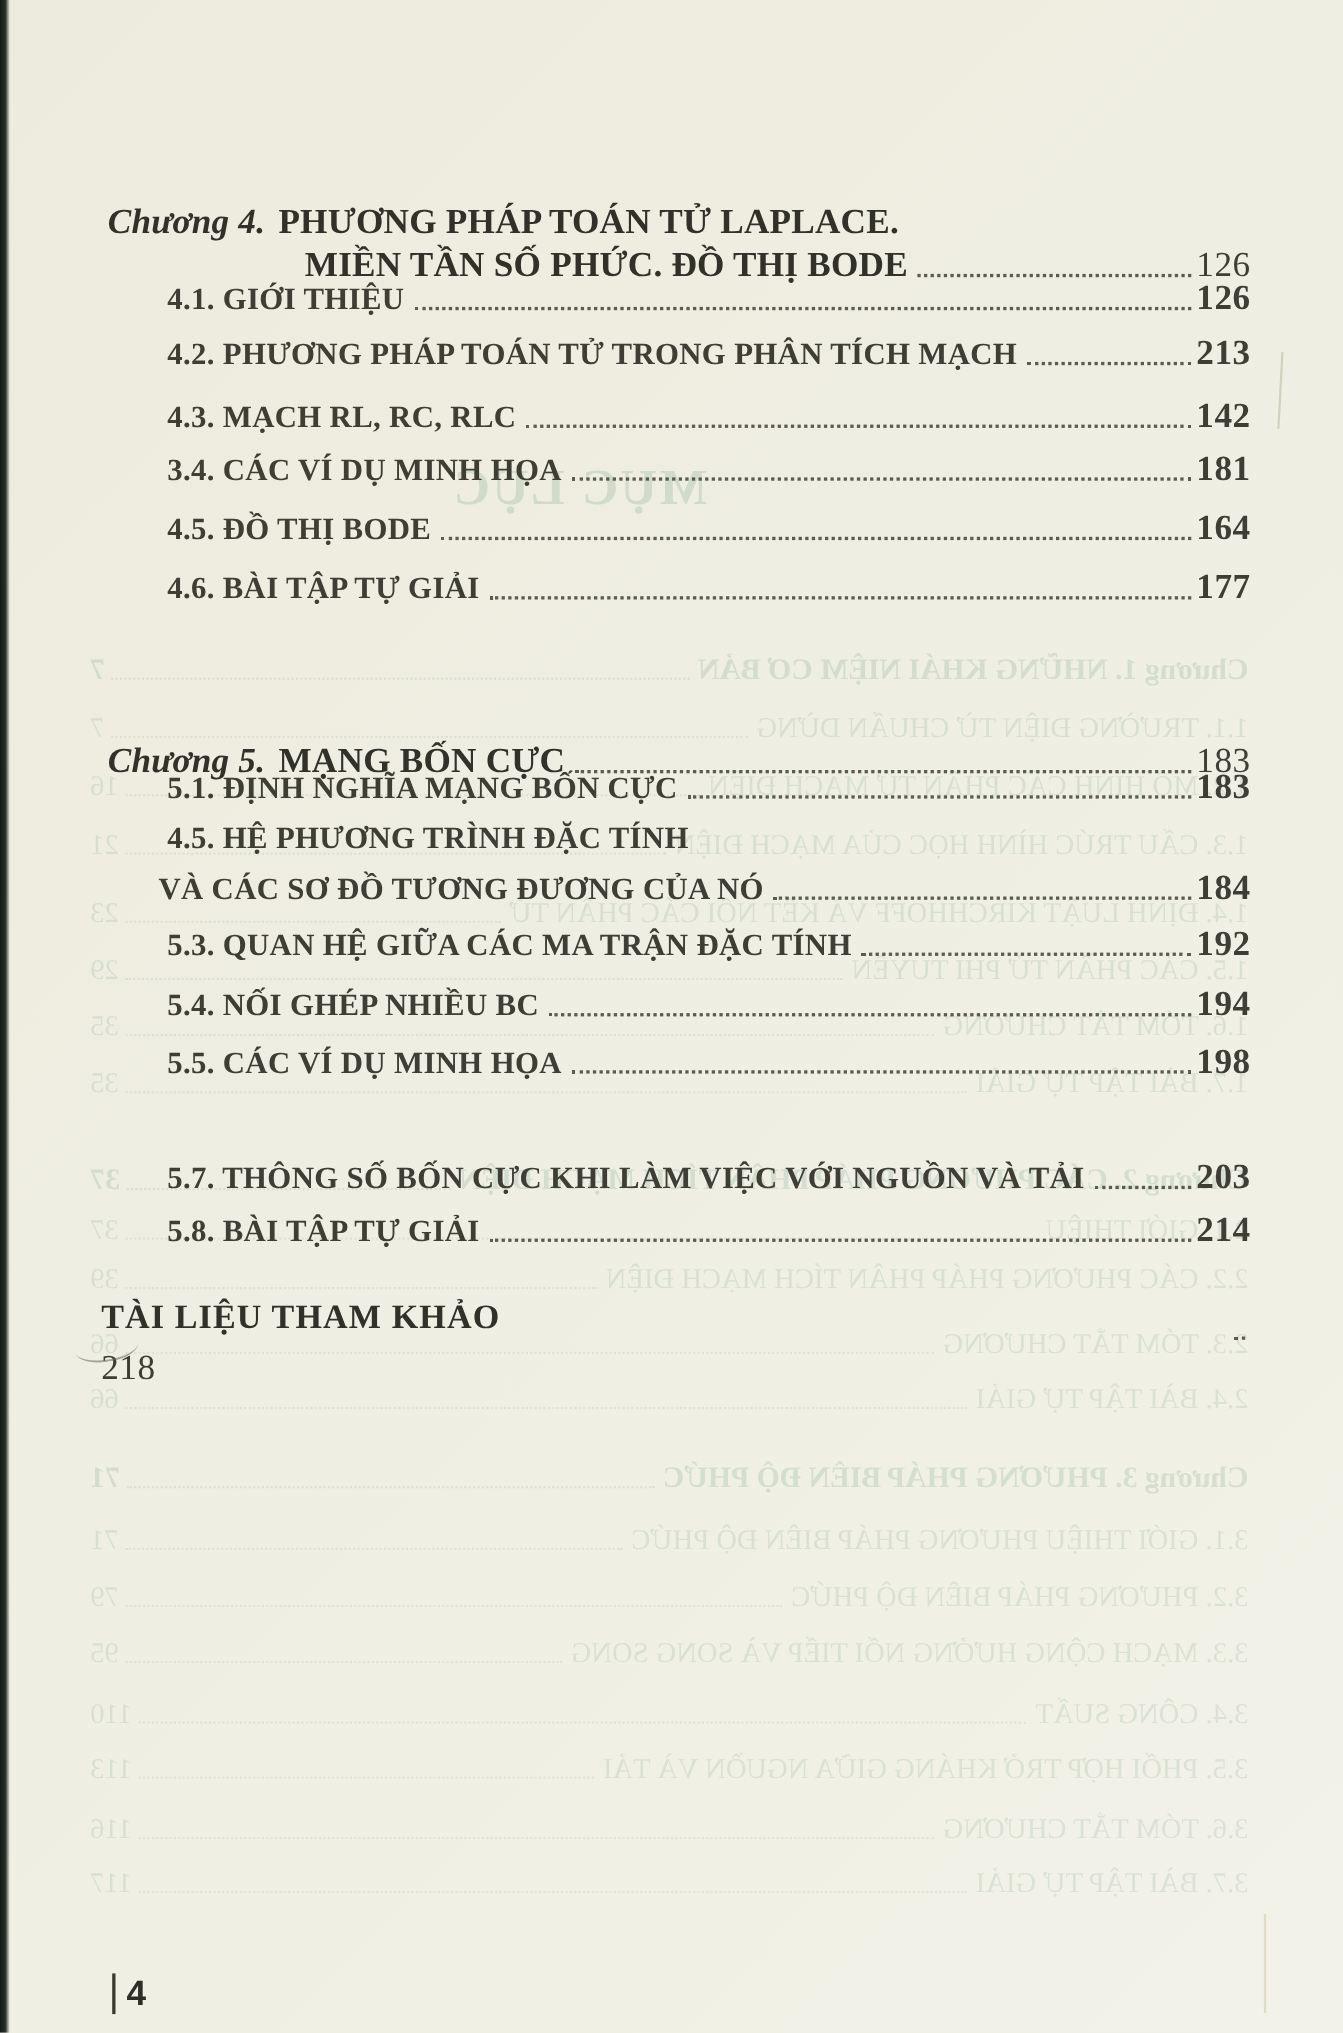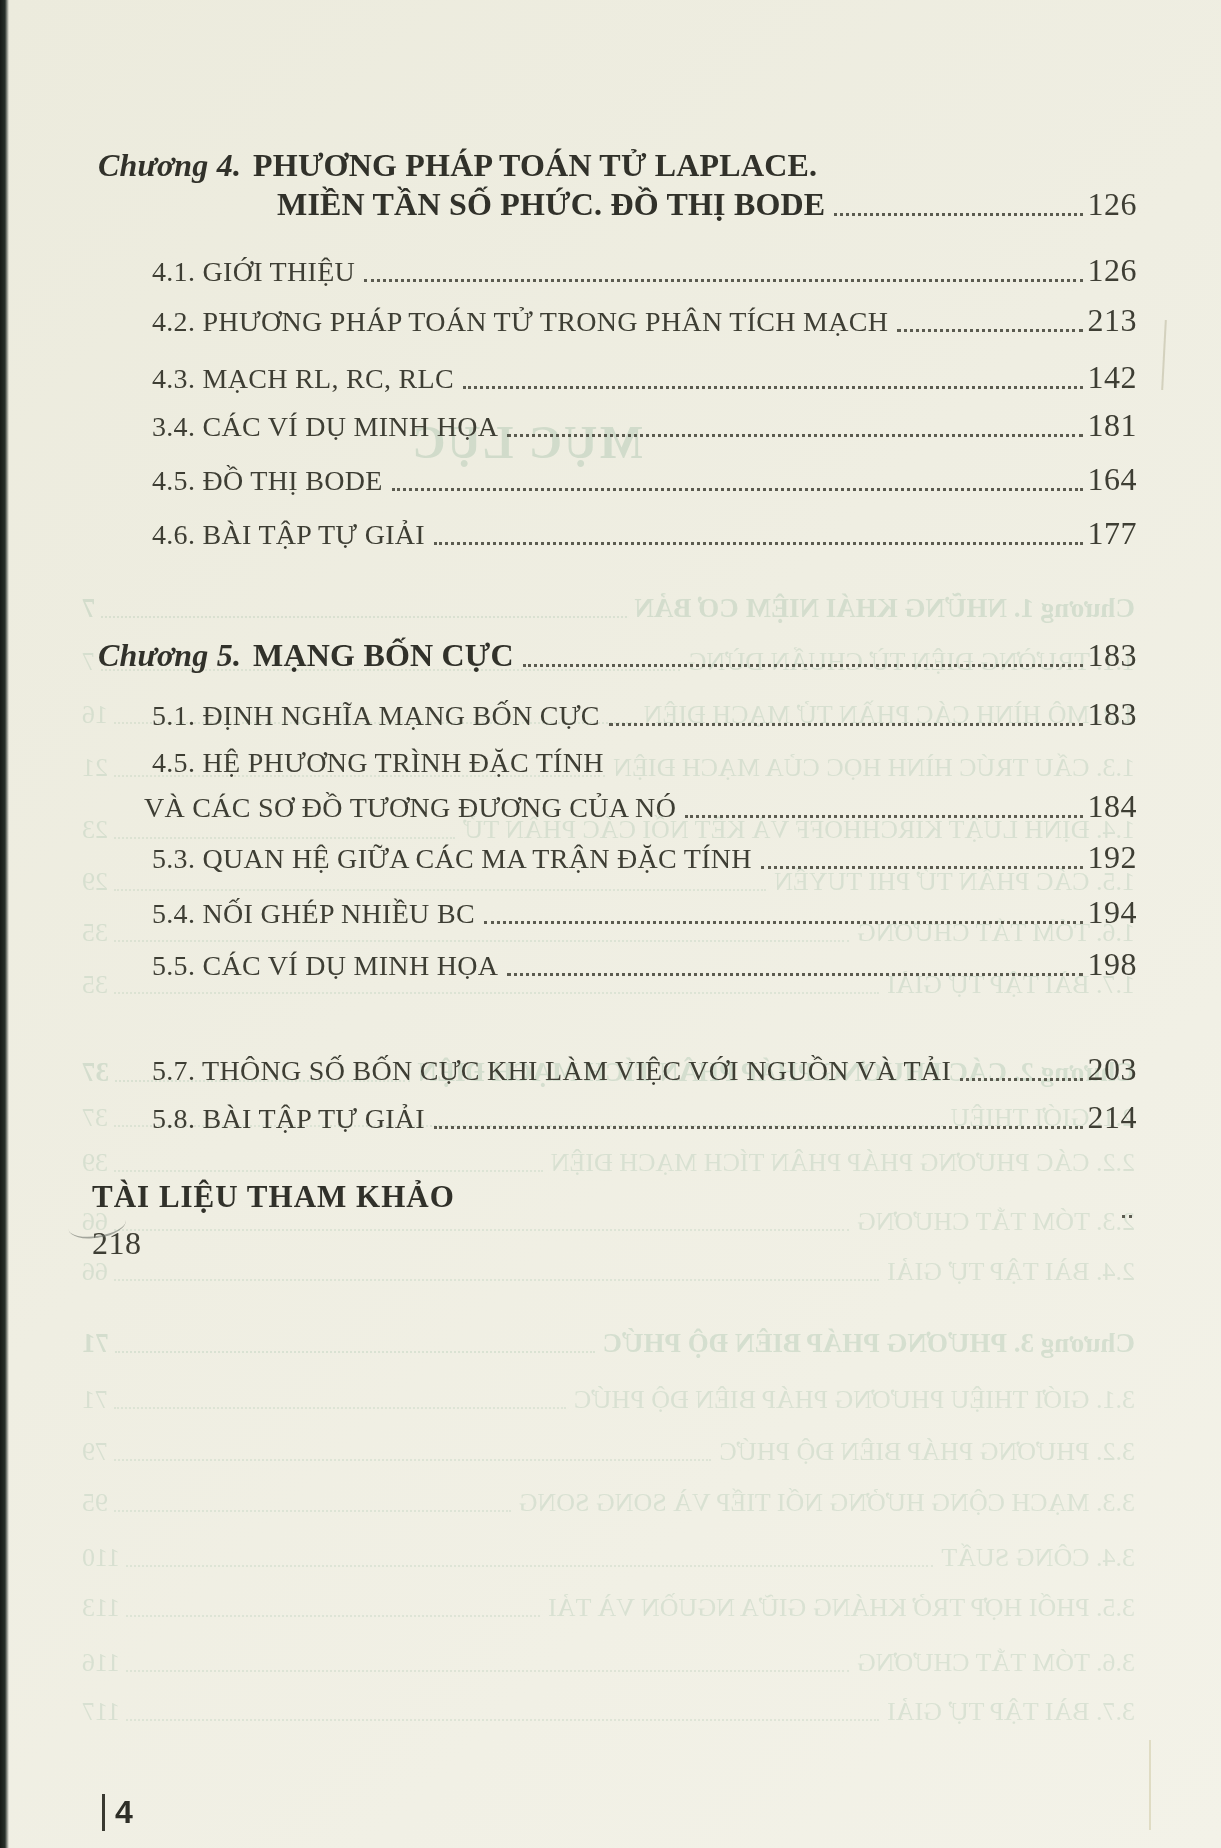--- a/index.html
+++ b/index.html
@@ -52,28 +52,28 @@
   .bleed-row .leader{
     flex:1;min-width:12px;border-bottom:2.5px dotted currentColor;
     align-self:flex-end;margin:0 6px 6px 8px;opacity:.8;
   }
 
   
   .toc-layer{position:absolute;inset:0;z-index:2;}
   .row{
     position:absolute;right:84px;
     display:flex;align-items:baseline;white-space:nowrap;
-    font-size:28px;color:var(--ink);letter-spacing:.3px;
+    font-size:28px;color:var(--ink);letter-spacing:.3px;font-weight:bold;
   }
   .row .leader{
     flex:1;min-width:10px;border-bottom:3px dotted #4c4c41;
     align-self:flex-end;margin:0 5px 7px 9px;opacity:.9;
   }
   .row .pg{font-size:32px;letter-spacing:.5px;}
-  .row.chapter{font-size:32px;font-weight:bold;color:var(--ink-strong);letter-spacing:.2px;}
+  .row.chapter{font-size:32px;font-weight:bold;color:var(--ink-strong);letter-spacing:.2px;margin-top:36px;}
   .row.chapter .prefix{font-style:italic;margin-right:12px;}
   .row.chapter .pg{font-weight:normal;color:var(--ink);}
   .row.ref{font-size:31px;font-weight:bold;color:var(--ink-strong);letter-spacing:1px;flex-direction:column;}
   .row.ref .pg{font-weight:normal;color:var(--ink);}
 
   
   .footer{
     position:absolute;left:102px;top:1794px;z-index:2;
     display:flex;align-items:center;gap:10px;
   }

